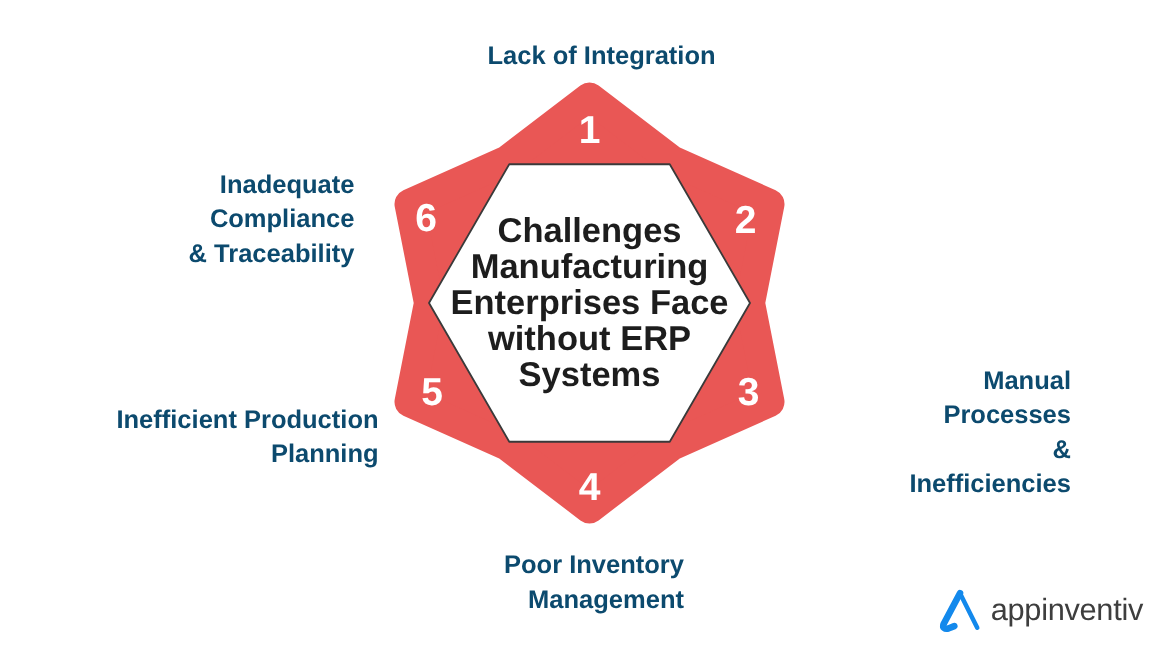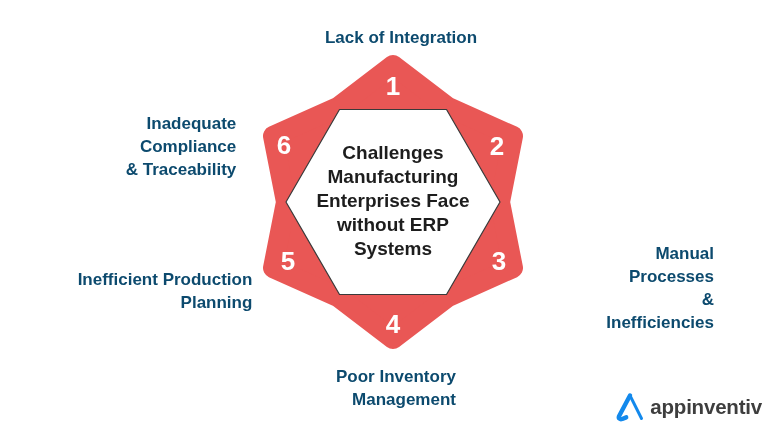--- a/index.html
+++ b/index.html
@@ -41,37 +41,37 @@
   .label-3 { left: 613px; top: 288px; margin-left: 47px; }
   .label-4 { left: 396px; top: 388px; }
   .label-5 { left: 165px; top: 291px; }
   .label-6 { left: 181px; top: 130px; margin-top: 16px; }
   .diagram-title {
     position: absolute;
     left: 393px; top: 201px;
     transform: translate(-50%, -50%);
     text-align: center;
     white-space: pre-line;
-    font-size: 19px;
+    font-size: 23px;
     font-weight: 700;
     line-height: 24px;
     color: #1d1d1d;
     width: 220px;
   }
   .logo {
     position: absolute;
     right: 6px;
     bottom: 8px;
     display: flex;
     align-items: center;
     gap: 3px;
   }
   .logo-text {
     font-size: 20.5px;
-    font-weight: 700;
+    font-weight: 400;
     letter-spacing: -0.2px;
     color: #3e3e3e;
   }
 </style>
 </head>
 <body>
 
 <div class="stage">
 
   <svg class="star-svg" viewBox="0 0 768 432" xmlns="http://www.w3.org/2000/svg">

